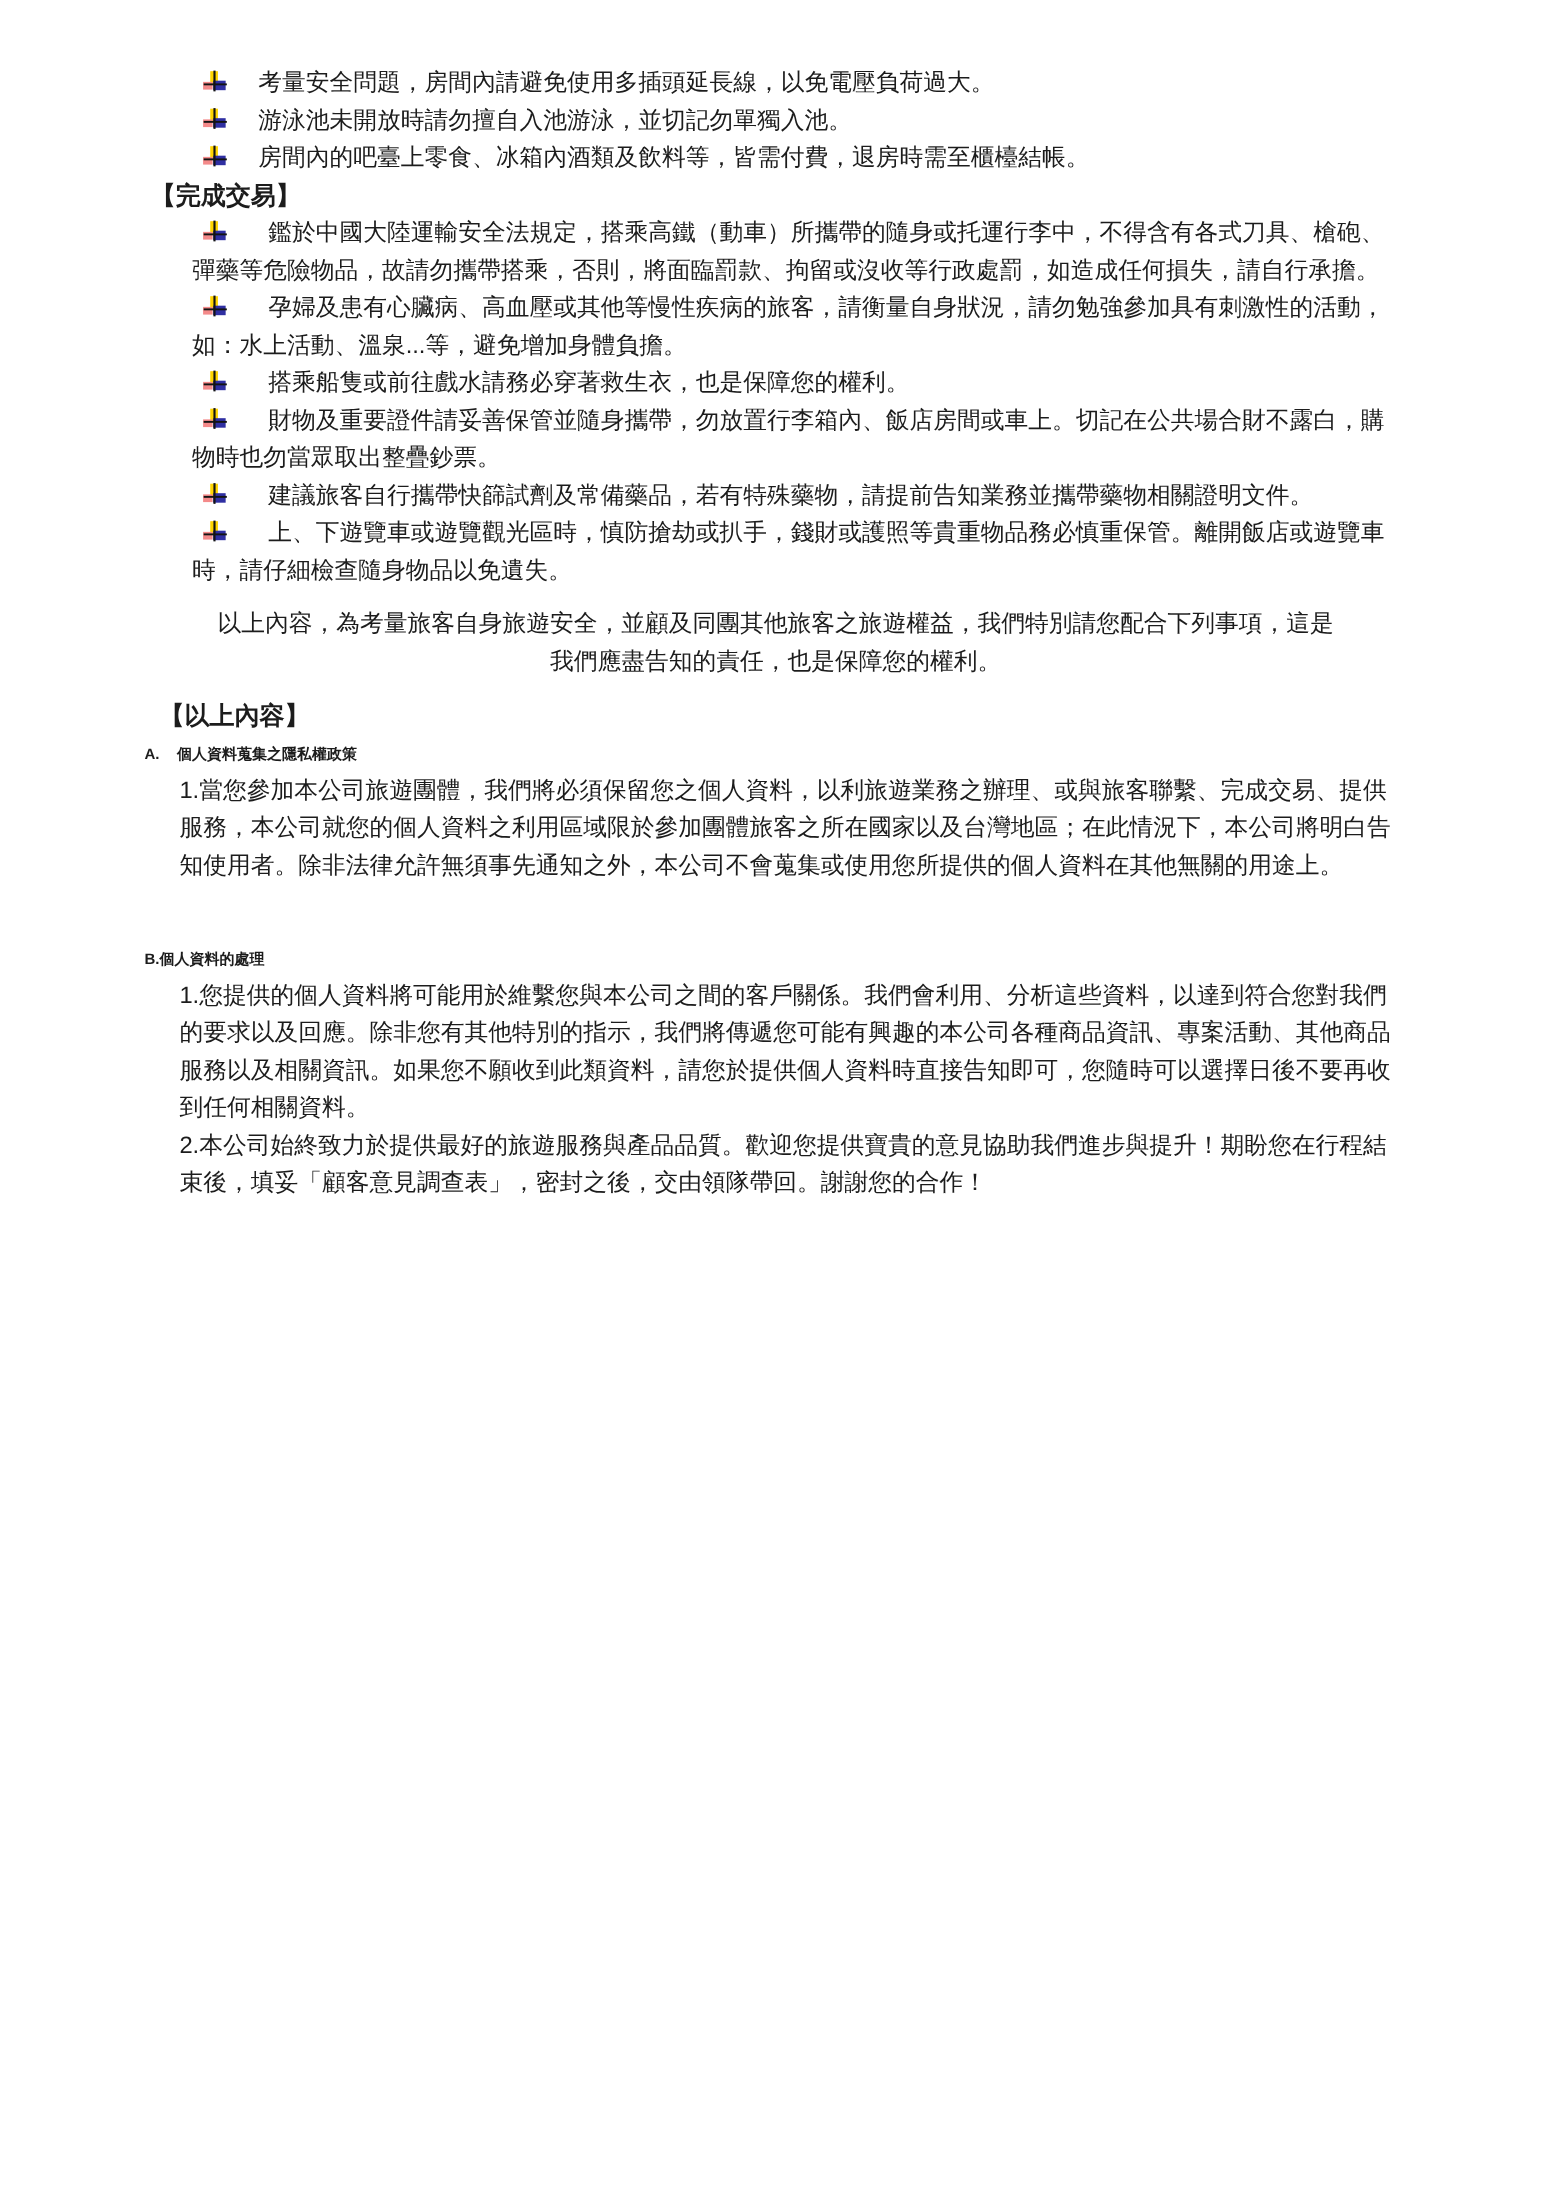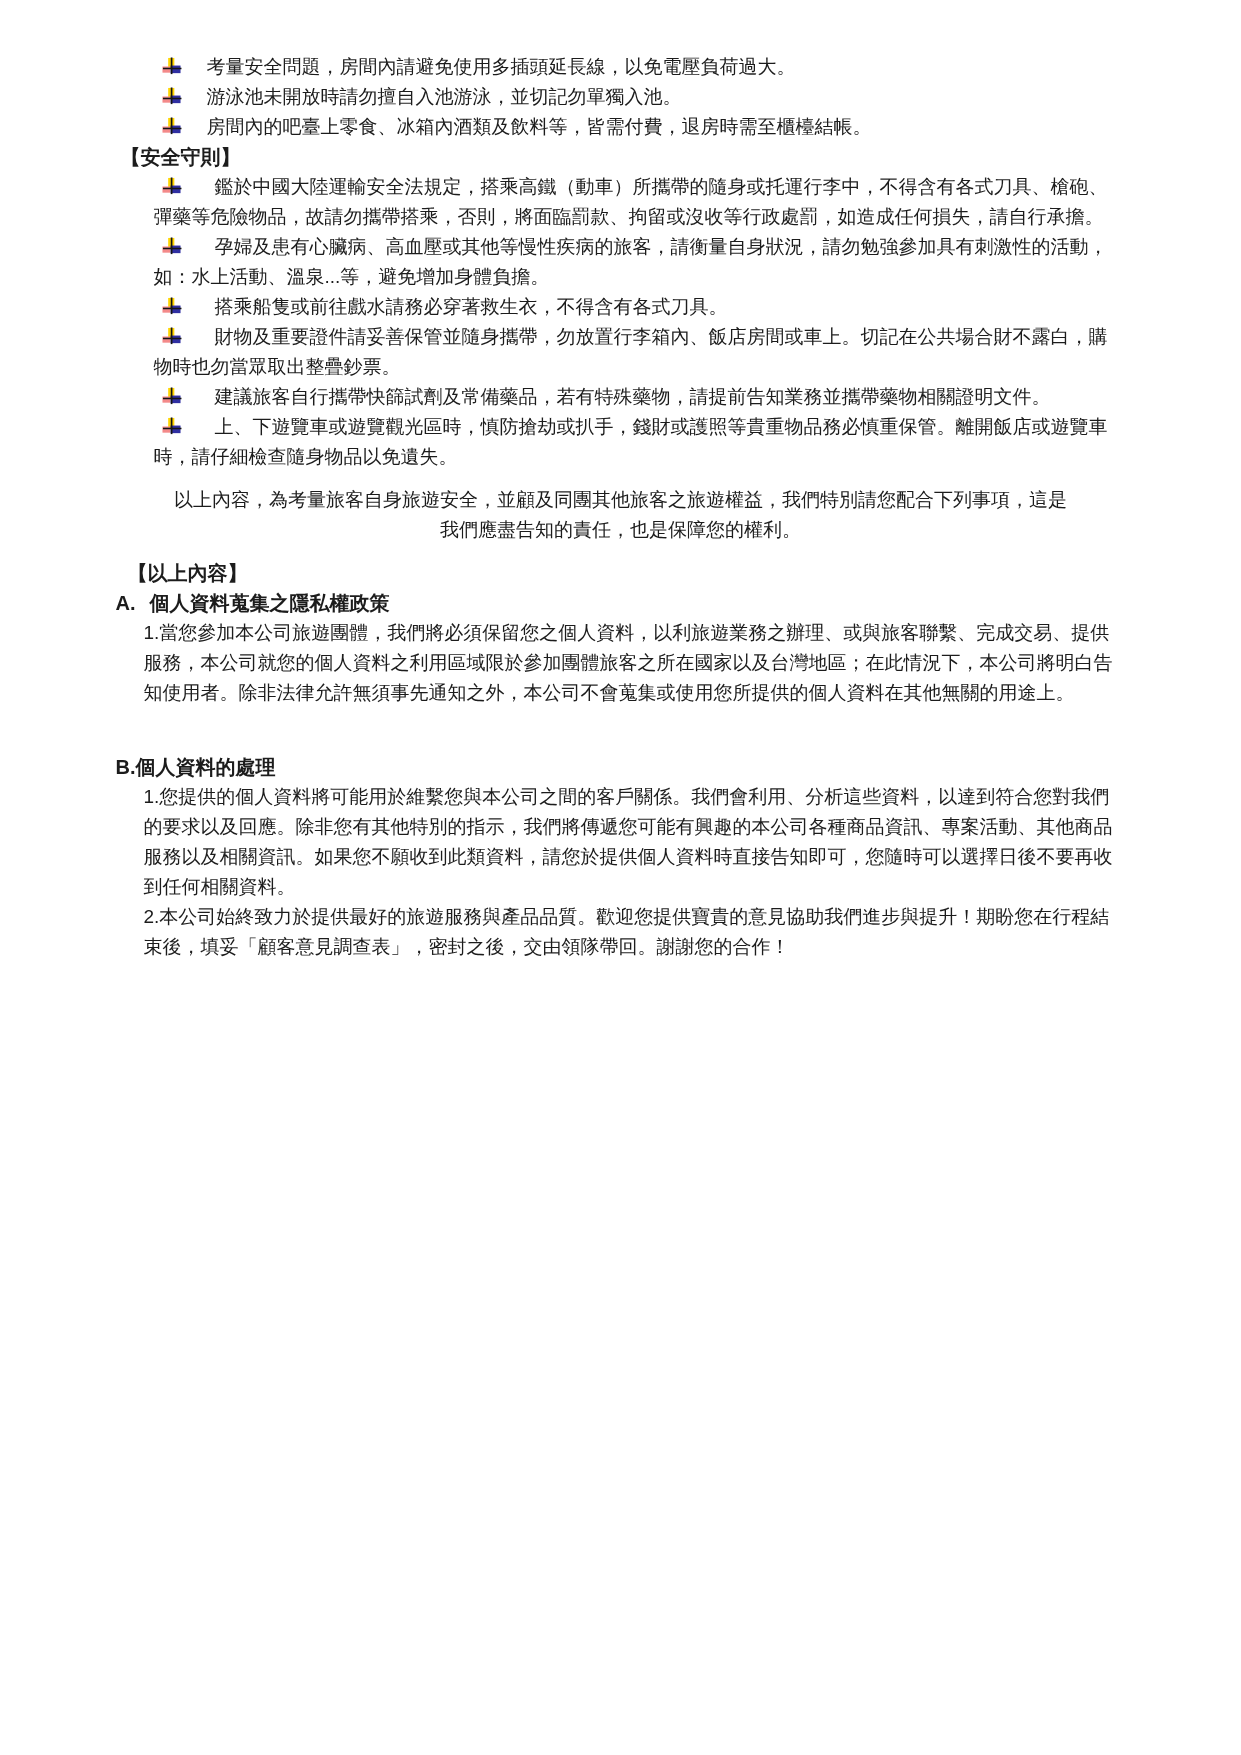--- a/index.html
+++ b/index.html
@@ -44,21 +44,21 @@
   .sec-heading.privacy {
     margin-left: 12px;
   }
   .closing {
     text-align: center;
     margin: 13px;
   }
   .ab-heading {
     font-weight: bold;
     margin: 0;
-    font-size: 20px;
+    font-size: 12px;
   }
   .ab-heading .gap-after {
     margin-right: 14px;
   }
   .ab-heading.b-block {
     margin-top: 44px;
   }
   .para {
     padding-left: 28px;
     margin: 0;
@@ -88,31 +88,31 @@
   <p class="li li-top"><svg class="bicon">
         <use href="#bullet-arrow"></use>
       </svg><span>考量安全問題，房間內請避免使用多插頭延長線，以免電壓負荷過大。</span></p>
   <p class="li li-top"><svg class="bicon">
         <use href="#bullet-arrow"></use>
       </svg><span>游泳池未開放時請勿擅自入池游泳，並切記勿單獨入池。</span></p>
   <p class="li li-top"><svg class="bicon">
         <use href="#bullet-arrow"></use>
       </svg><span>房間內的吧臺上零食、冰箱內酒類及飲料等，皆需付費，退房時需至櫃檯結帳。</span></p>
 
-  <h2 class="sec-heading">【安全守則】</h2>
+  <h2 class="sec-heading">【完成交易】</h2>
 
   <p class="li"><svg class="bicon">
         <use href="#bullet-arrow"></use>
       </svg><span>鑑於中國大陸運輸安全法規定，搭乘高鐵（動車）所攜帶的隨身或托運行李中，不得含有各式刀具、槍砲、彈藥等危險物品，故請勿攜帶搭乘，否則，將面臨罰款、拘留或沒收等行政處罰，如造成任何損失，請自行承擔。</span></p>
   <p class="li"><svg class="bicon">
         <use href="#bullet-arrow"></use>
       </svg><span>孕婦及患有心臟病、高血壓或其他等慢性疾病的旅客，請衡量自身狀況，請勿勉強參加具有刺激性的活動，如：水上活動、溫泉...等，避免增加身體負擔。</span></p>
   <p class="li"><svg class="bicon">
         <use href="#bullet-arrow"></use>
-      </svg><span>搭乘船隻或前往戲水請務必穿著救生衣，不得含有各式刀具。</span></p>
+      </svg><span>搭乘船隻或前往戲水請務必穿著救生衣，也是保障您的權利。</span></p>
   <p class="li"><svg class="bicon">
         <use href="#bullet-arrow"></use>
       </svg><span>財物及重要證件請妥善保管並隨身攜帶，勿放置行李箱內、飯店房間或車上。切記在公共場合財不露白，購物時也勿當眾取出整疊鈔票。</span></p>
   <p class="li"><svg class="bicon">
         <use href="#bullet-arrow"></use>
       </svg><span>建議旅客自行攜帶快篩試劑及常備藥品，若有特殊藥物，請提前告知業務並攜帶藥物相關證明文件。</span></p>
   <p class="li"><svg class="bicon">
         <use href="#bullet-arrow"></use>
       </svg><span>上、下遊覽車或遊覽觀光區時，慎防搶劫或扒手，錢財或護照等貴重物品務必慎重保管。離開飯店或遊覽車時，請仔細檢查隨身物品以免遺失。</span></p>
 

